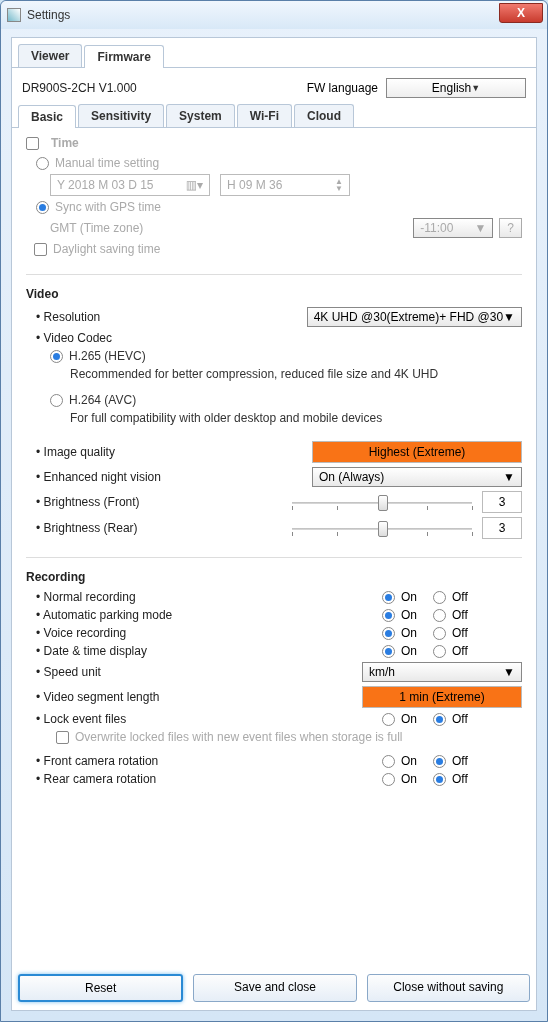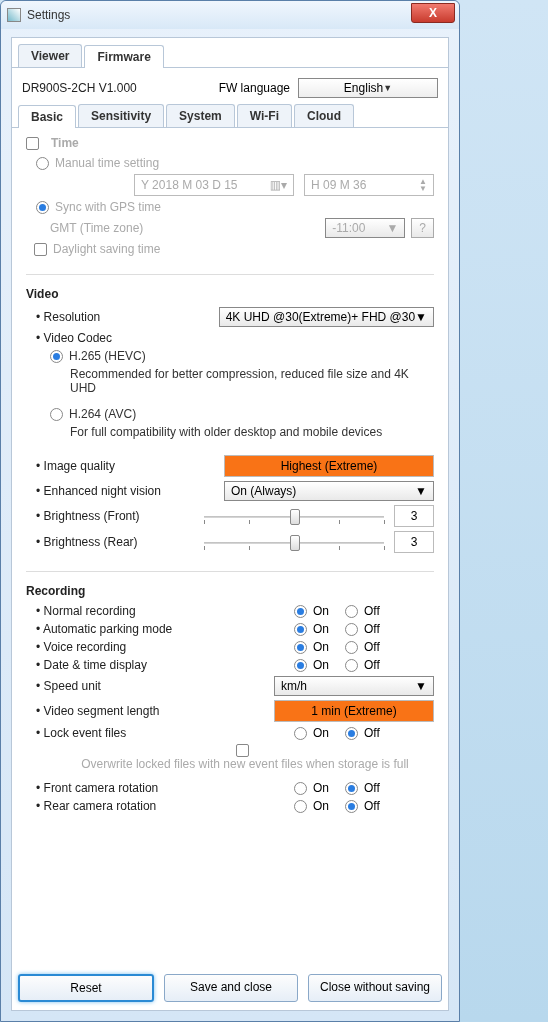--- a/index.html
+++ b/index.html
@@ -1,18 +1,18 @@
 <!DOCTYPE html>
 <html><head>
 <meta charset="utf-8">
 <style>
 * { box-sizing: border-box; margin: 0; padding: 0; font-family: "Segoe UI", Tahoma, sans-serif; font-size: 12px; }
 body { background: linear-gradient(to bottom, #d0e5f5, #b8d8ed); width: 548px; height: 1022px; overflow: hidden; }
 
-.window { width: 460px; height: 1022px; background: linear-gradient(to bottom, #e8f1fb 0%, #d5e6f6 100%); border: 1px solid #5a7fa8; border-radius: 6px 6px 0 0; position: relative; }
+.window { width: 548px; height: 1022px; background: linear-gradient(to bottom, #e8f1fb 0%, #d5e6f6 100%); border: 1px solid #5a7fa8; border-radius: 6px 6px 0 0; position: relative; }
 .titlebar { height: 28px; display: flex; align-items: center; padding: 0 6px; background: linear-gradient(to bottom, #f0f6fd, #d8e8f7); border-radius: 6px 6px 0 0; }
 .titlebar .appicon { width: 14px; height: 14px; border: 1px solid #888; background: linear-gradient(45deg,#7bc,#fff); margin-right: 6px; }
 .titlebar .title { color: #333; }
 .close-btn { position: absolute; right: 4px; top: 2px; width: 44px; height: 20px; background: linear-gradient(to bottom,#f17a6f,#c83b2e); border: 1px solid #8a2a21; border-radius: 0 0 3px 3px; color: #fff; text-align: center; line-height: 18px; font-weight: bold; cursor: pointer; }
 
 .client { position: absolute; top: 36px; left: 10px; right: 10px; bottom: 10px; background: #fff; border: 1px solid #b8c7d8; }
 
 .tabs-top { display: flex; padding: 6px 6px 0 6px; border-bottom: 1px solid #b8c7d8; }
 .tab { padding: 4px 12px; border: 1px solid #b8c7d8; border-bottom: none; background: #eef3f9; margin-right: 2px; border-radius: 3px 3px 0 0; cursor: pointer; font-weight: bold; color: #333; }
 .tab.active { background: #fff; position: relative; top: 1px; }
@@ -98,21 +98,21 @@
 
       <div class="section disabled">
         <div class="section-h">
           <span class="check"></span>
           <span style="color:#222;">Time</span>
         </div>
         <div class="row">
           <span class="radio"></span>
           <span>Manual time setting</span>
         </div>
-        <div class="row" style="margin-left:24px; gap:10px;justify-content:flex-end;">
+        <div class="row" style="margin-left:24px; gap:10px;">
           <span class="field" style="width:160px; display:flex; justify-content:space-between;">
             <span>Y 2018 M 03 D 15</span>
             <span>▥▾</span>
           </span>
           <span class="field" style="width:130px; display:flex; justify-content:space-between;">
             <span>H 09 M 36</span>
             <span style="line-height:7px;font-size:8px;">▲<br>▼</span>
           </span>
         </div>
         <div class="row">
@@ -285,21 +285,21 @@
             <span class="opt">
                 <span class="radio"></span>
                 <span>On</span>
               </span>
             <span class="opt">
                 <span class="radio sel"></span>
                 <span>Off</span>
               </span>
           </div>
         </div>
-        <div class="row disabled" style="margin-left:30px;flex-direction:column;">
+        <div class="row disabled" style="margin-left:30px;">
           <span class="check"></span>
           <span>Overwrite locked files with new event files when storage is full</span>
         </div>
         <div class="row" style="margin-top:10px;">
           <span class="label bullet">Front camera rotation</span>
           <div class="radio-pair">
             <span class="opt">
                 <span class="radio"></span>
                 <span>On</span>
               </span>

